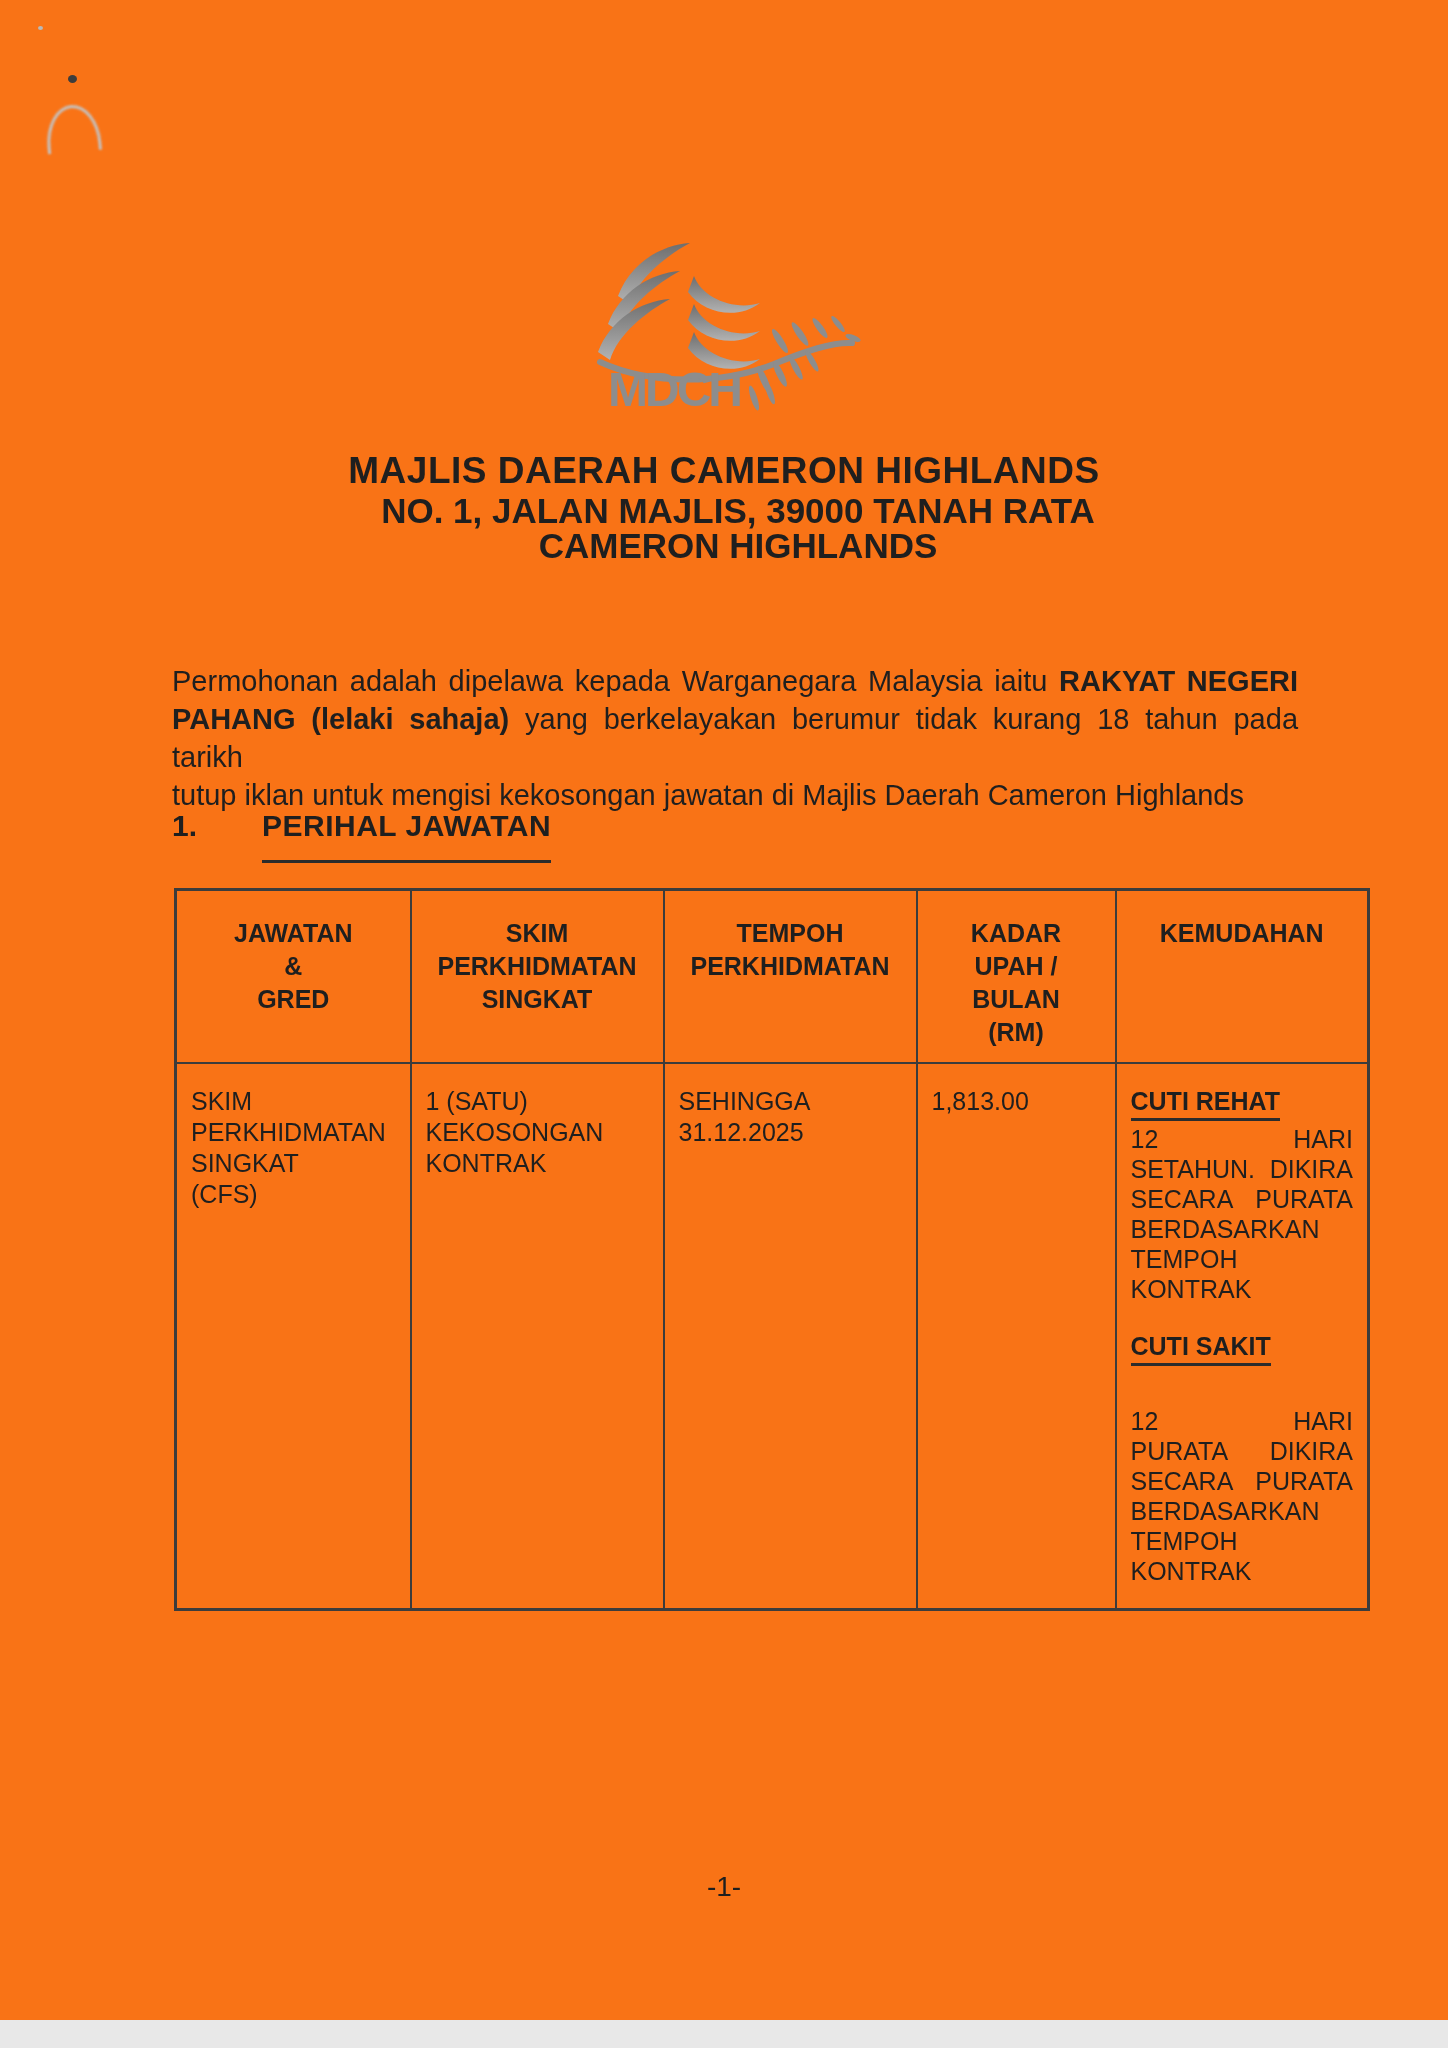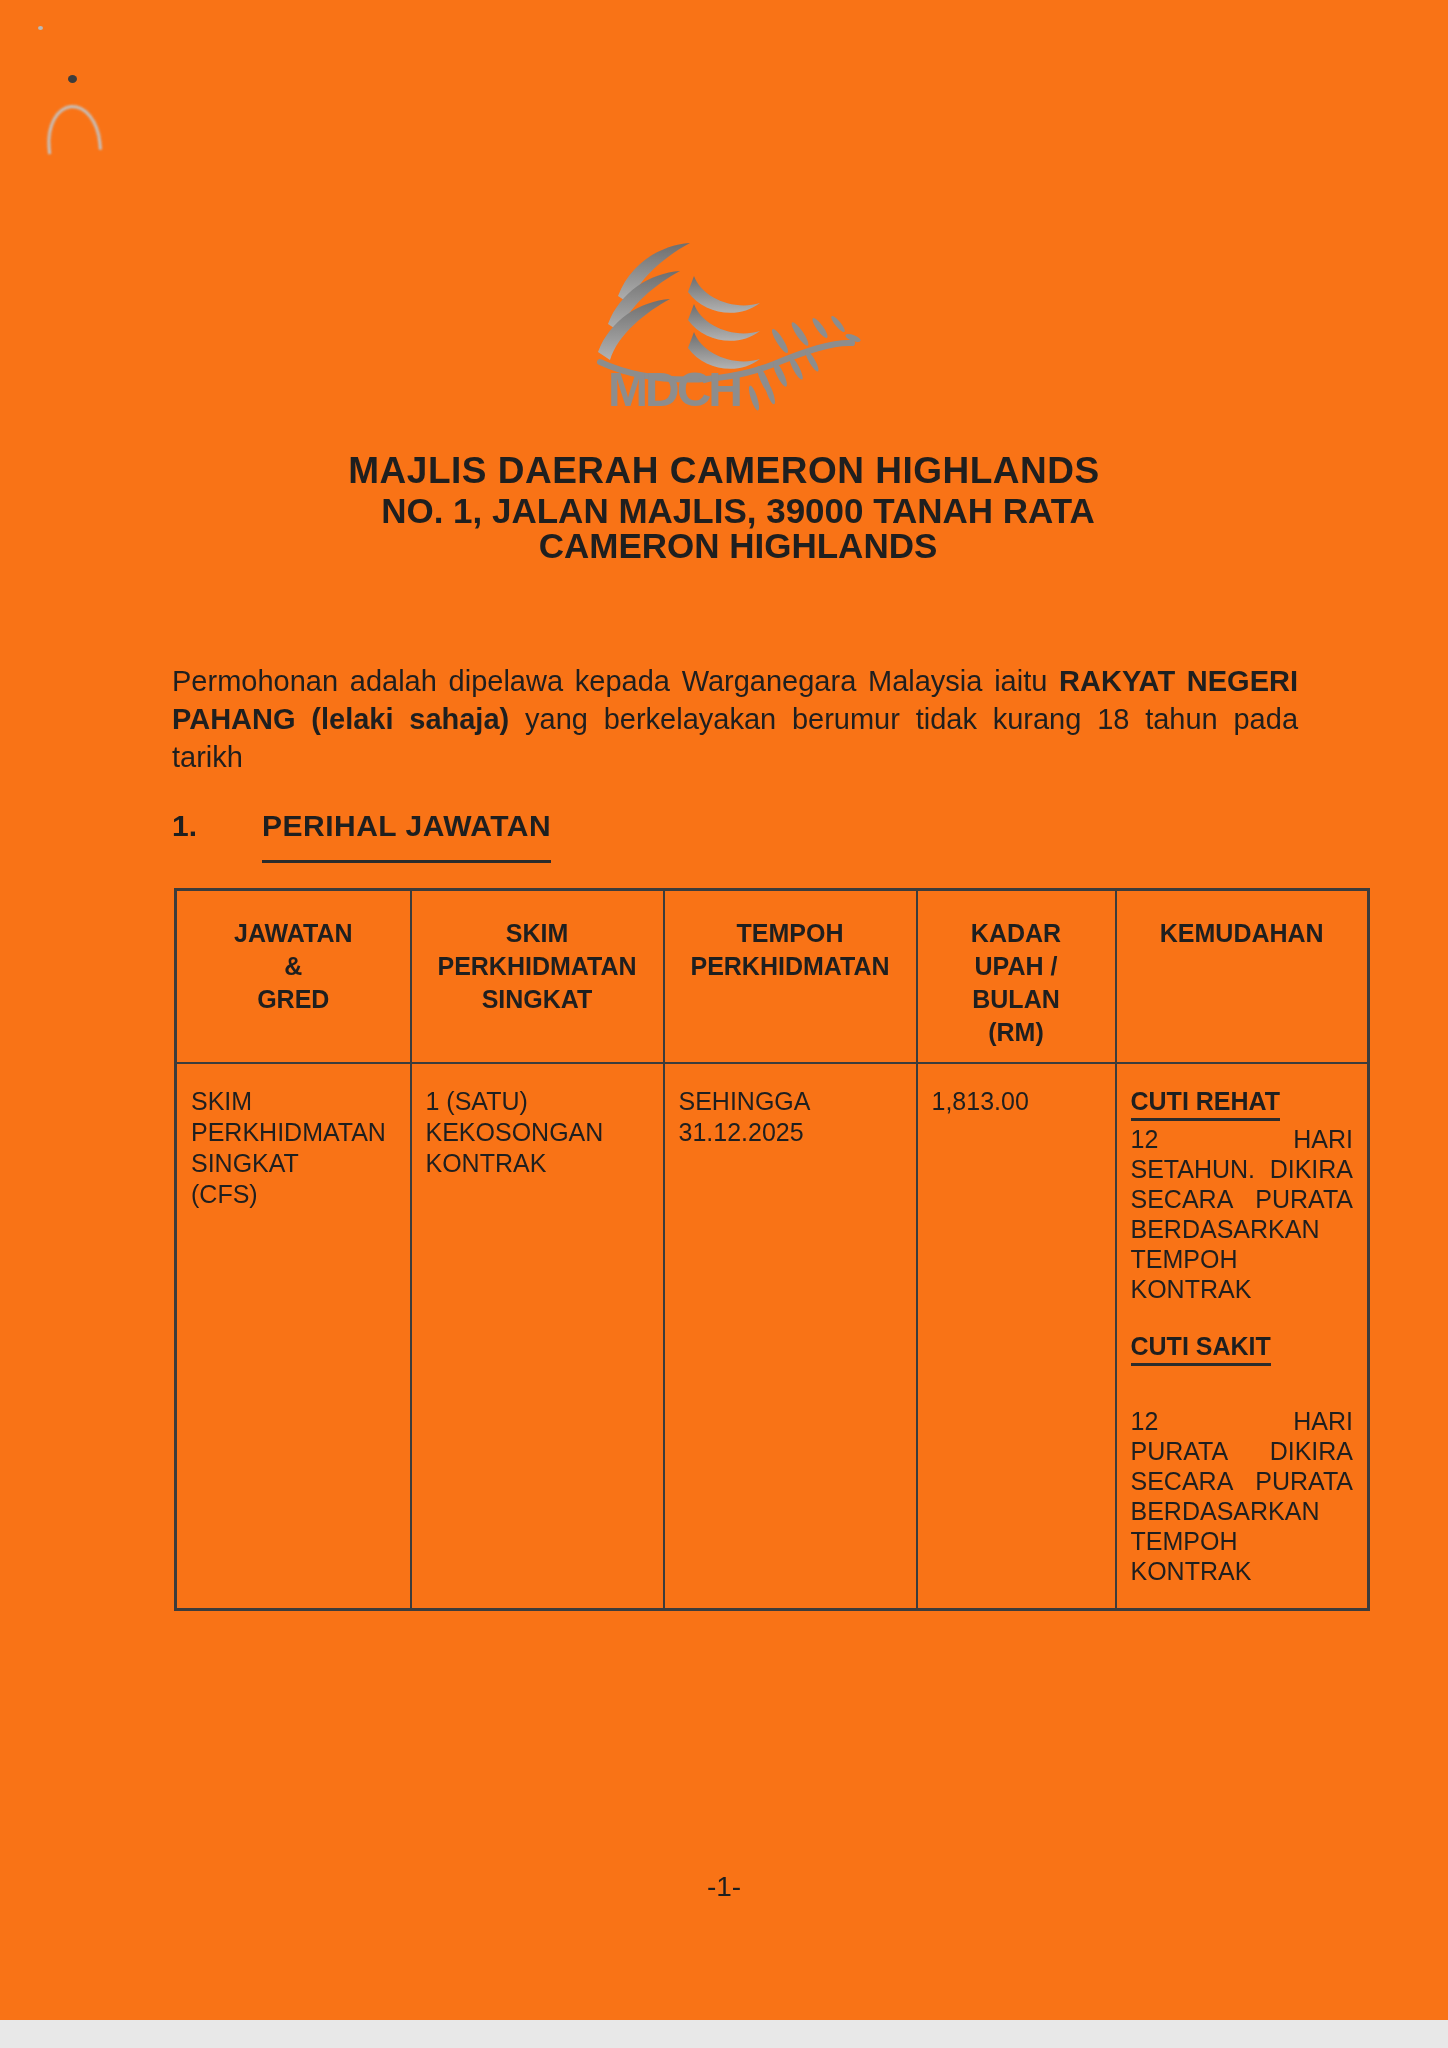--- a/index.html
+++ b/index.html
@@ -115,20 +115,21 @@
   <div class="letterhead">
     <div class="org-name">MAJLIS DAERAH CAMERON HIGHLANDS</div>
     <div class="address">NO. 1, JALAN MAJLIS, 39000 TANAH RATA</div>
     <div class="address">CAMERON HIGHLANDS</div>
   </div>
 
 
   <div class="intro">
     <div class="jl"><span>Permohonan adalah dipelawa kepada Warganegara Malaysia iaitu</span> <b>RAKYAT NEGERI</b></div>
     <div class="jl"><b>PAHANG (lelaki sahaja)</b> <span>yang berkelayakan berumur tidak kurang 18 tahun pada tarikh</span></div>
+    <div class="ll">tutup iklan untuk mengisi kekosongan jawatan di Majlis Daerah Cameron Highlands</div>
   </div>
 
   <div class="section-heading">
     <span class="section-num">1.</span><span class="section-title">PERIHAL JAWATAN</span>
   </div>
 
   <div class="jobs-table-wrap">
     <table class="jobs">
       <colgroup>
         <col style="width:235px">

